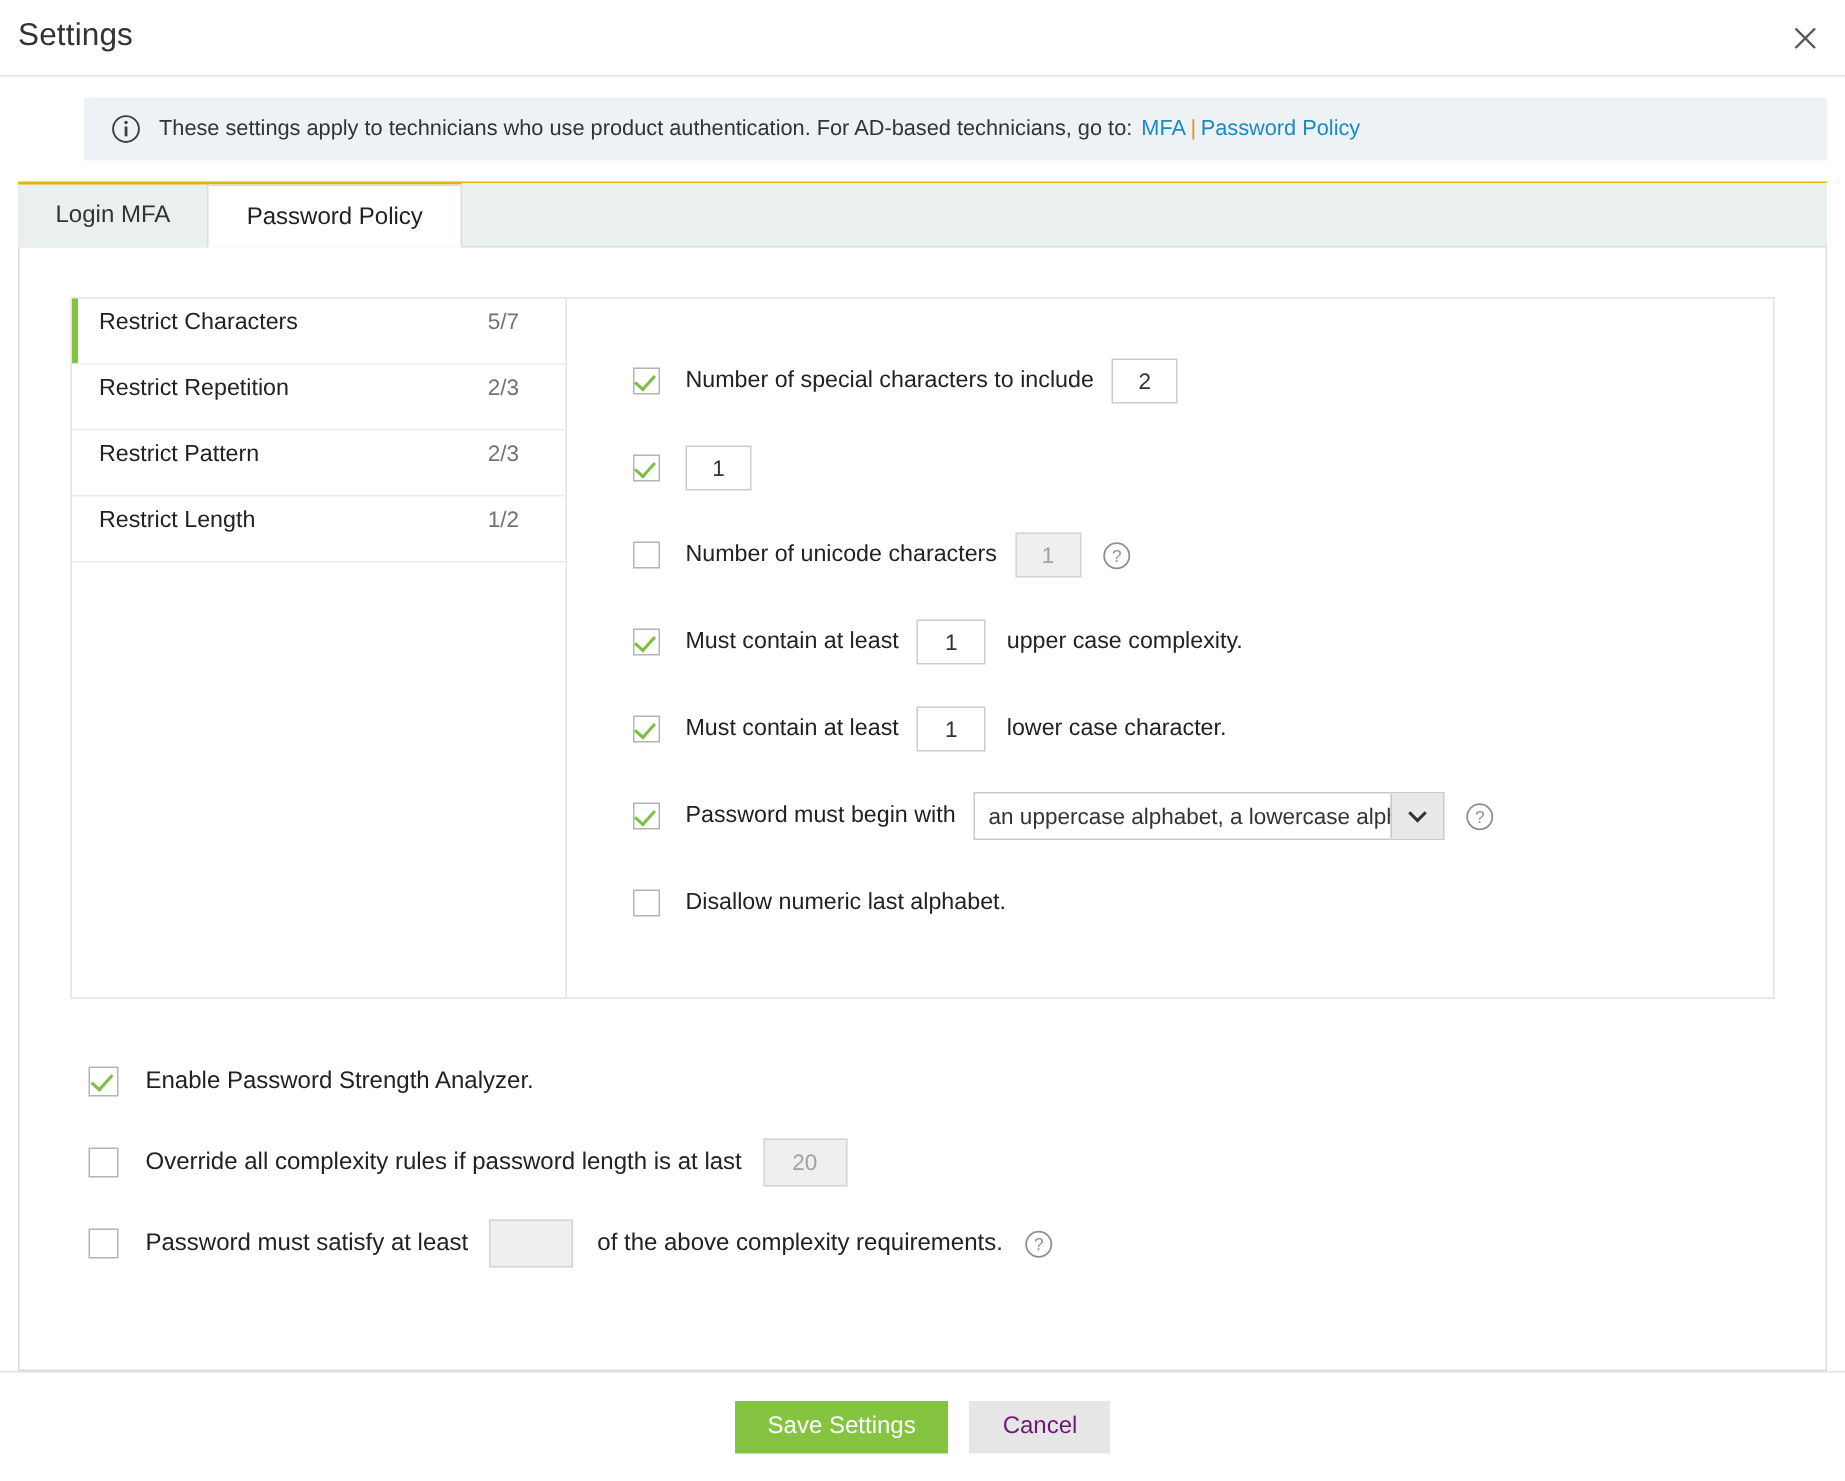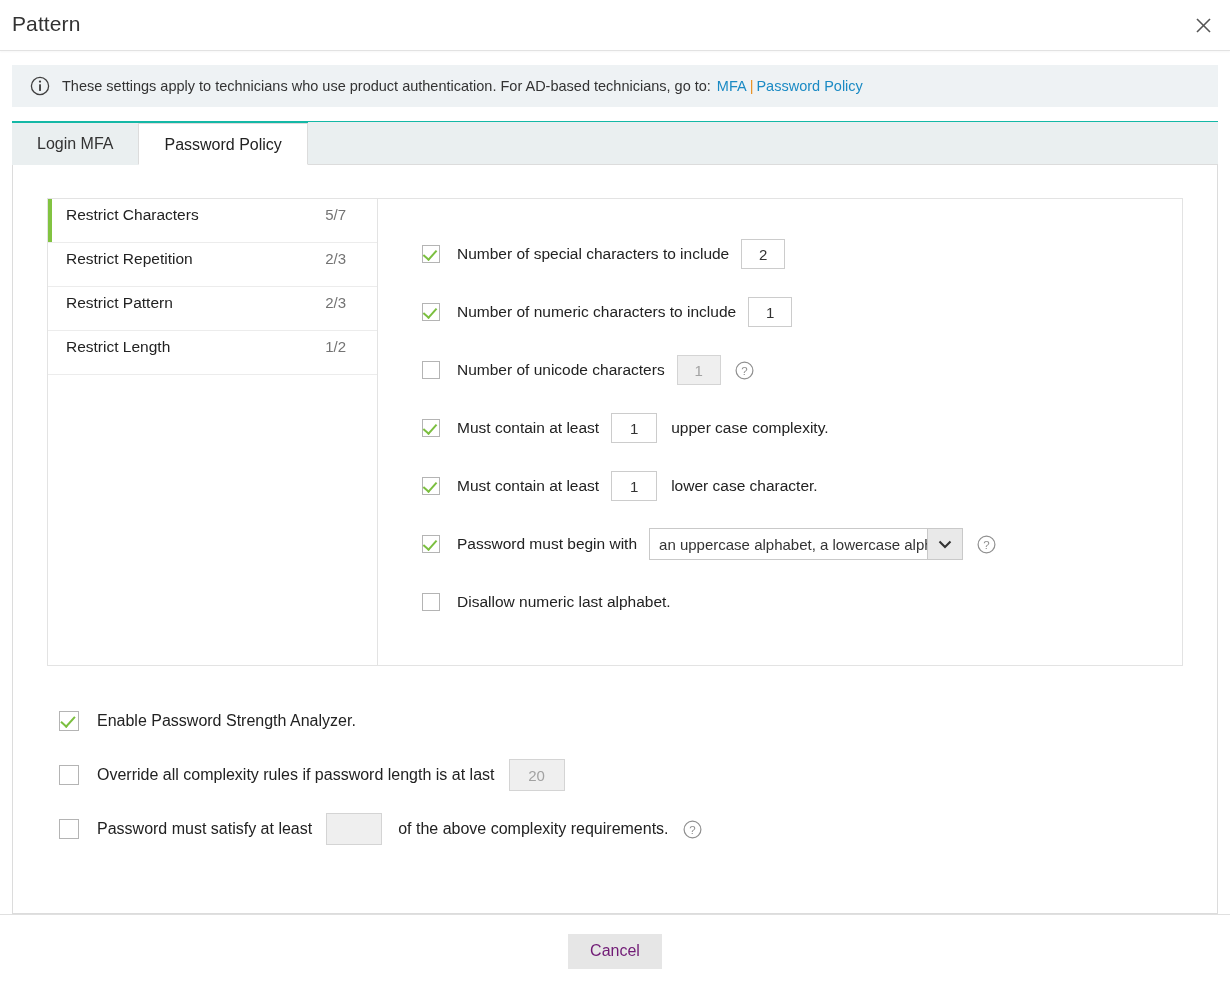--- a/index.html
+++ b/index.html
@@ -56,20 +56,21 @@
     align-items: center;
     justify-content: center;
     cursor: pointer;
     color: #555555;
   }
   .close-btn svg { display: block; }
 
   
   .info-strip-wrap {
     padding: 14px 12px 0 12px;
+    margin-left: 44px;
   }
   .info-strip {
     background: #eef2f4;
     height: 42px;
     display: flex;
     align-items: center;
     padding-left: 18px;
     font-size: 14.5px;
     color: #333333;
   }
@@ -91,21 +92,21 @@
     color: #e89020;
     padding: 0 3px;
   }
 
   
   .tabstrip {
     margin: 14px 12px 0 12px;
     height: 43px;
     display: flex;
     align-items: flex-end;
-    background: #14b8a6;
+    background: #eab308;
     border-bottom: 1px solid #dcdcdc;
     position: relative;
   }
   .tab {
     height: 42px;
     line-height: 42px;
     padding: 0 25px;
     font-size: 16px;
     color: #333333;
     cursor: pointer;
@@ -341,21 +342,21 @@
     background: #e6e6e6;
     color: #701a75;
   }
 </style>
 </head>
 <body>
 
 <div class="dialog">
 
   <div class="titlebar">
-    <div class="dialog-title">Pattern</div>
+    <div class="dialog-title">Settings</div>
     <div class="close-btn">
       <svg width="17" height="17" viewBox="0 0 17 17" aria-hidden="true">
         <line x1="2" y1="2" x2="15" y2="15" stroke="currentColor" stroke-width="1.6"></line>
         <line x1="15" y1="2" x2="2" y2="15" stroke="currentColor" stroke-width="1.6"></line>
       </svg>
     </div>
   </div>
 
   <div class="info-strip-wrap">
     <div class="info-strip">
@@ -405,21 +406,20 @@
       <div class="opts">
 
         <div class="opt-row">
           <span class="cb checked"></span>
           <span class="lbl pre">Number of special characters to include</span>
           <input class="num" type="text" value="2" style="">
         </div>
 
         <div class="opt-row">
           <span class="cb checked"></span>
-          <span class="lbl pre">Number of numeric characters to include</span>
           <input class="num" type="text" value="1" style="">
         </div>
 
         <div class="opt-row">
           <span class="cb"></span>
           <span class="lbl pre">Number of unicode characters</span>
           <input class="num disabled" type="text" disabled="" value="1" style="">
           <span class="help">
             <svg width="19" height="19" viewBox="0 0 19 19" aria-hidden="true">
               <circle cx="9.5" cy="9.5" r="8.4" fill="none" stroke="currentColor" stroke-width="1.2"></circle>
@@ -493,16 +493,17 @@
             <text x="9.5" y="13.6" text-anchor="middle" font-size="11.5" font-family="Liberation Sans, sans-serif" fill="currentColor">?</text>
           </svg>
         </span>
       </div>
 
     </div>
 
   </div>
 
   <div class="footer">
+    <button class="btn btn-primary">Save Settings</button>
     <button class="btn btn-secondary">Cancel</button>
   </div>
 
 </div>
 
 </body></html>

